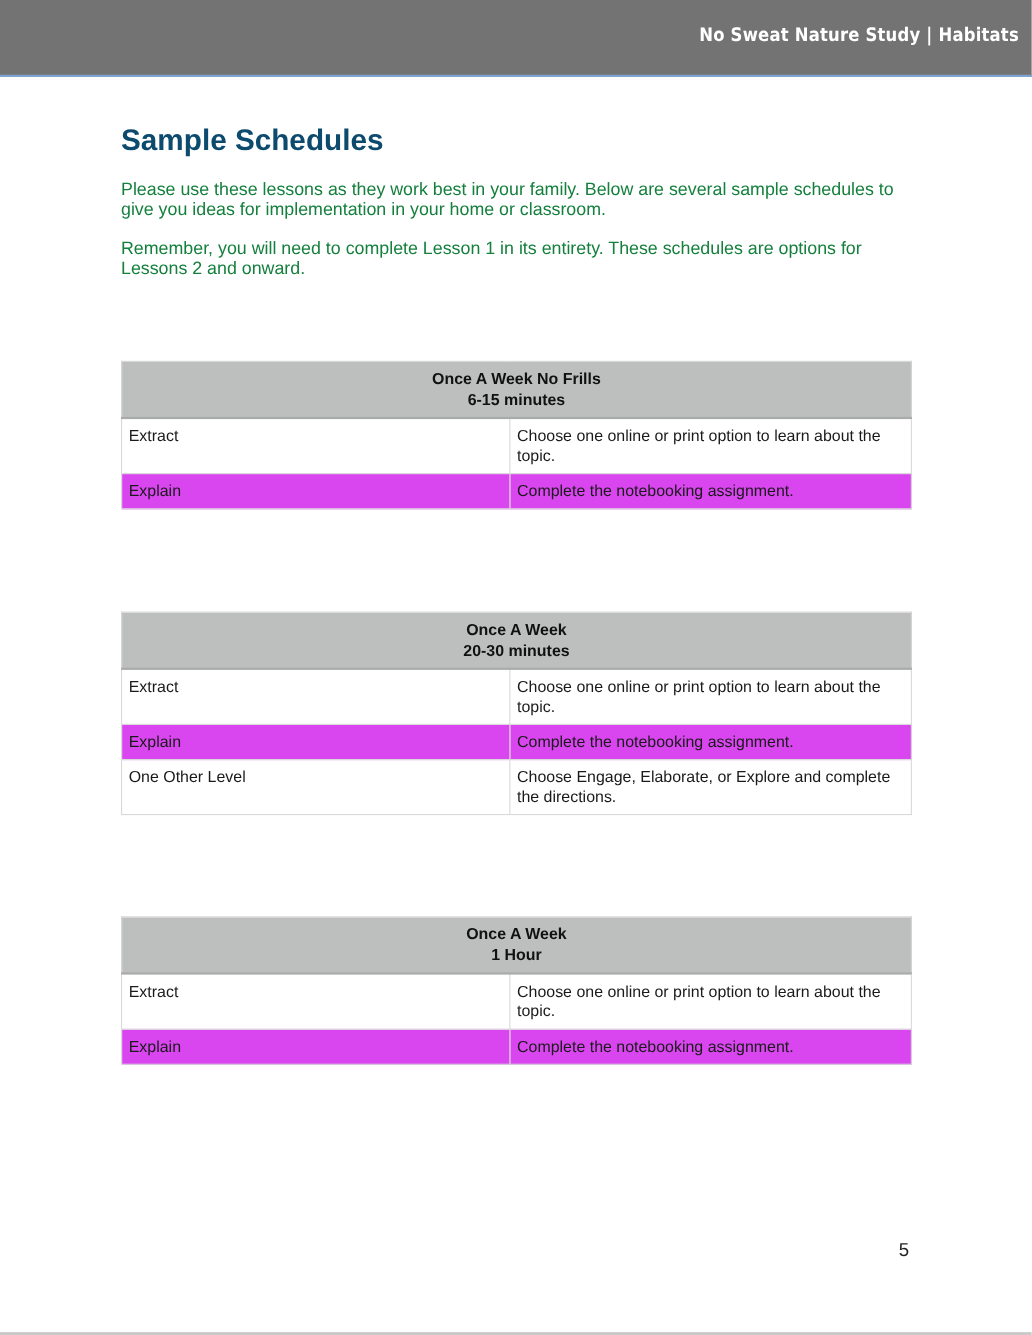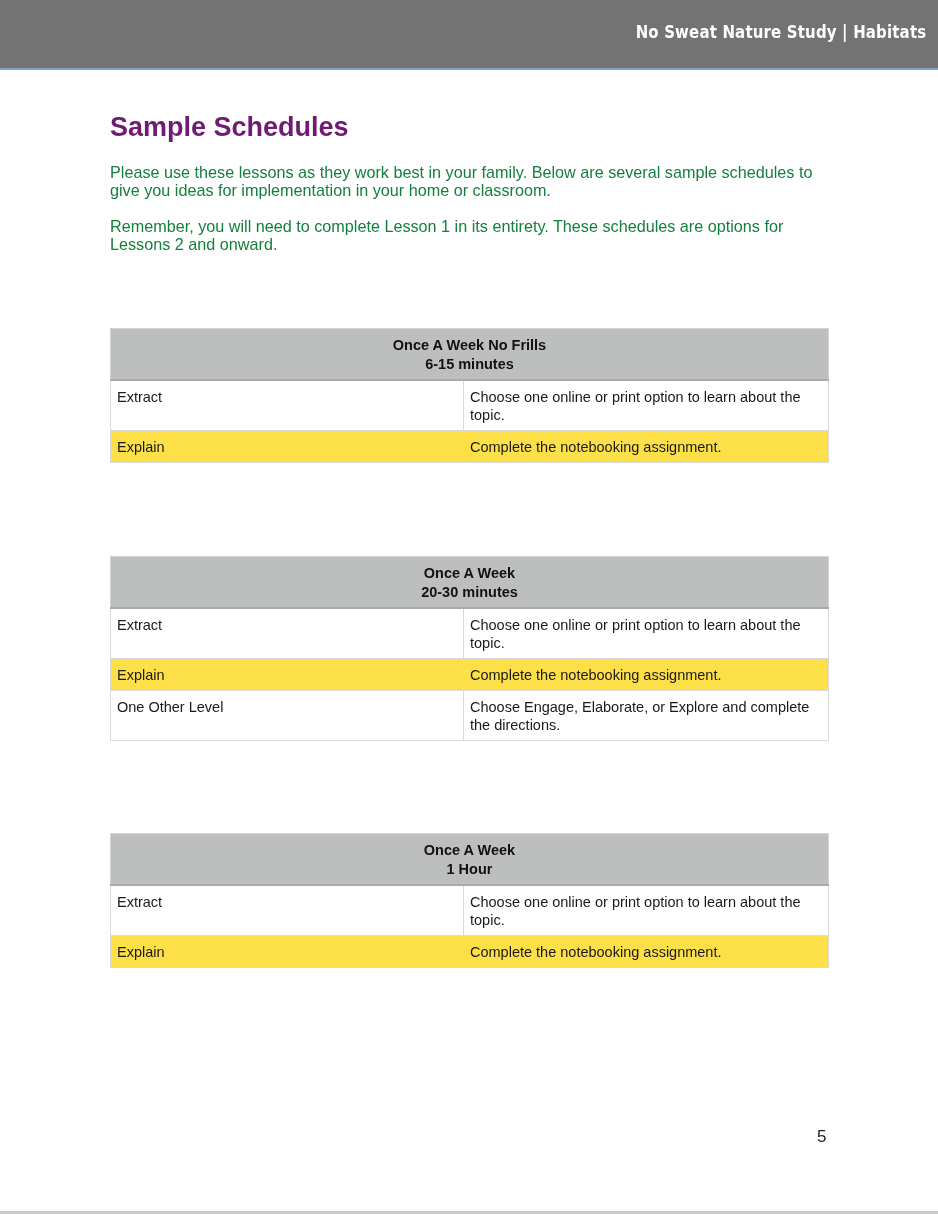--- a/index.html
+++ b/index.html
@@ -11,21 +11,21 @@
     position: absolute; left: 0; top: 0; width: 938px; height: 68px;
     background: #737373; border-bottom: 2px solid #7FA3D3;
   }
   .banner-title {
     position: absolute; right: 12px; top: 22px; color: #fff;
     font-family: "DejaVu Sans", sans-serif; font-weight: bold; font-size: 17px;
     letter-spacing: 0.2px; transform: scaleX(0.88); transform-origin: right center;
   }
   .page-title {
     position: absolute; left: 110px; top: 112px; margin: 0;
-    font-size: 27px; font-weight: bold; color: #701a75;
+    font-size: 27px; font-weight: bold; color: #0c4a6e;
   }
   .para {
     position: absolute; left: 110px; width: 730px; margin: 0;
     font-size: 16.2px; line-height: 18px; color: #15803d;
   }
   .p1 { top: 163px; }
   .p2 { top: 217px; }
   table.sched {
     position: absolute; left: 110px; width: 719px;
     border-collapse: collapse; font-size: 14.5px;
@@ -33,21 +33,21 @@
   table.sched th {
     background: #BDBFBE; text-align: center; font-weight: bold;
     padding: 7px 6px 5px 6px; line-height: 19px;
     border: 1px solid #D4D4D4; border-bottom: 2px solid #A9ABAA;
   }
   table.sched td {
     border: 1px solid #D9D9D9; vertical-align: top;
     padding: 7px 0 6px 6px; line-height: 18px; color: #1a1a1a;
   }
   table.sched td.c1 { width: 346px; }
-  table.sched tr.alt td { background: #fde047; }
+  table.sched tr.alt td { background: #d946ef; }
   .t1 { top: 328px; }
   .t2 { top: 556px; }
   .t3 { top: 833px; }
   .page-number {
     position: absolute; left: 817px; top: 1127px; font-size: 17px; color: #222;
   }
   .bottom-rule {
     position: absolute; left: 0; top: 1211px; width: 938px; height: 3px; background: #C9C9C9;
   }
 </style>

